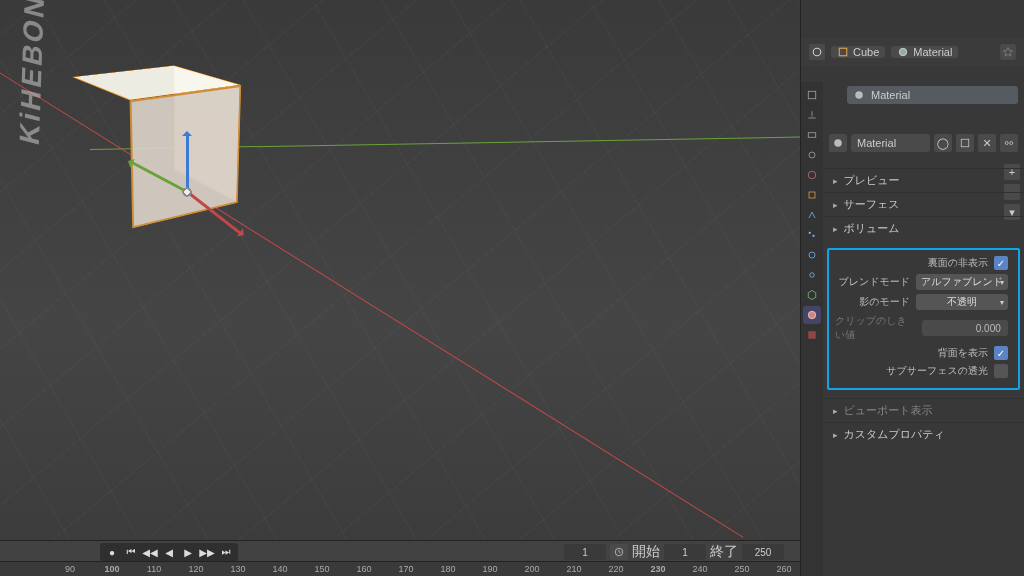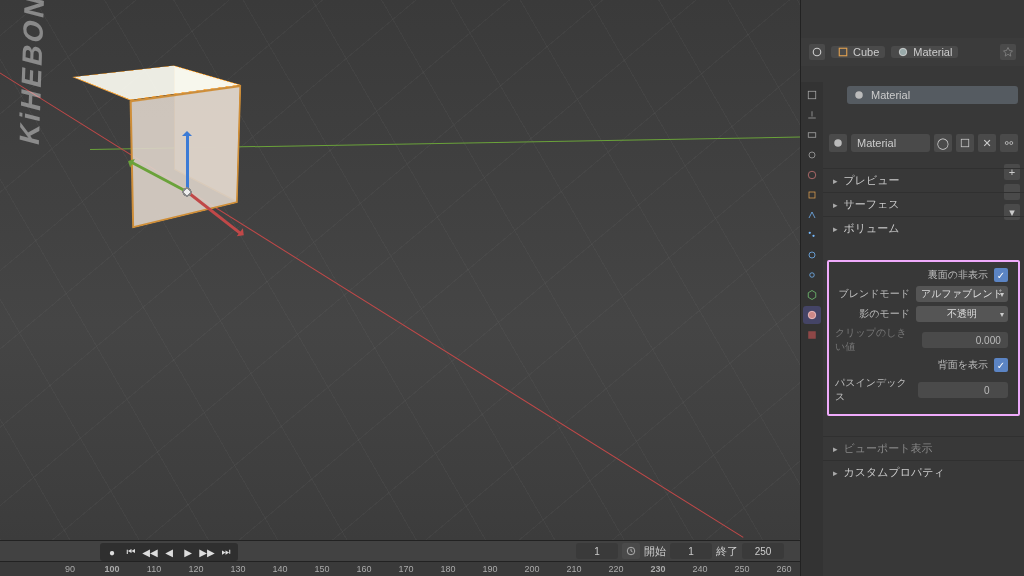--- a/index.html
+++ b/index.html
@@ -49,35 +49,35 @@
 .mat-row .name { flex:1; background:#4a4a4a; height:18px; border-radius:3px; padding:0 6px; display:flex; align-items:center;}
 .mat-row .btn { width:18px; height:18px; background:#4a4a4a; border-radius:2px; display:flex; align-items:center; justify-content:center; }
 
 .tabs { position:absolute; left:0; top:82px; bottom:0; width:22px; background:#333; display:flex; flex-direction:column; gap:2px; padding-top:4px; align-items:center;}
 .tab { width:18px; height:18px; border-radius:3px; display:flex; align-items:center; justify-content:center; color:#aaa; }
 .tab.active{ background:#446; color:#eef;}
 .panel-body{ position:absolute; left:22px; right:0; top:154px; bottom:0; }
 
 .section{ padding:4px 10px; border-top:1px solid #303030; display:flex; align-items:center; gap:6px;}
 .tri{ font-size:9px; color:#aaa; }
-.hl { position:relative; margin:20px 4px; padding:4px 4px 8px; border:2px solid #f0abfc; border-radius:2px; }
+.hl { position:relative; margin:8px 4px; padding:4px 4px 8px; border:2px solid #0ea5e9; border-radius:2px; }
 .prow{ display:flex; align-items:center; justify-content:flex-end; gap:6px; padding:2px 6px 2px 2px; }
 .plabel{ color:#bdbdbd; font-size:10px; }
 .pfield{ width:92px; height:16px; background:#555; border-radius:3px; display:flex; align-items:center; justify-content:center; color:#ddd; font-size:10px;}
 .pfield.num{ background:#4a4a4a; color:#bbb;padding-left:47px;}
 .pcheck{ width:14px; height:14px; background:#5b84c4; border-radius:2px; display:flex; align-items:center; justify-content:center; color:#fff; font-size:10px;}
 .pcheck.off{ background:#555; color:transparent;}
 .caret{ position:absolute; right:4px; font-size:8px; color:#ccc;}
 
 
 .tl-controls{ position:absolute; left:100px; top:2px; display:flex; gap:3px; align-items:center; background:#2f2f2f; padding:2px 4px; border-radius:3px;}
 .tc{ width:16px; height:14px; color:#ddd; display:flex; align-items:center; justify-content:center; font-size:10px;}
 .tl-right{ position:absolute; right:16px; top:2px; display:flex; gap:4px; align-items:center;}
 .tl-num{ width:42px; height:16px; background:#3a3a3a; border-radius:3px; display:flex; align-items:center; justify-content:center; color:#ccc; font-size:10px;}
-.tl-lbl{ font-size:11px; color:#ccc;}
+.tl-lbl{ font-size:14px; color:#ccc;}
 .ruler{ position:absolute; left:0; right:0; bottom:0; height:15px; background:#3a3a3a; border-top:1px solid #222;}
 .tick{ position:absolute; bottom:2px; font-size:9px; color:#aaa; transform:translateX(-50%);}
 svg.icon { width:12px; height:12px; }
 </style>
 </head>
 <body>
 
 <div class="viewport">
   <div class="floor"></div>
   <div class="grid"></div>
@@ -281,24 +281,22 @@
         <span class="plabel" style="color:#777">クリップのしきい値</span>
         <span class="pfield num">
             <span>0.000</span>
           </span>
       </div>
       <div class="prow">
         <span class="plabel">背面を表示</span>
         <span class="pcheck">✓</span>
       </div>
       <div class="prow">
-        <span class="plabel">パスインデックス</span>
-        <span class="pfield num">
-            <span>0</span>
-          </span>
+        <span class="plabel">サブサーフェスの透光</span>
+        <span class="pcheck off">✓</span>
       </div>
     </div>
 
     <div class="section" style="color:#888">
         <span class="tri">▸</span>
         <span>ビューポート表示</span>
       </div>
     <div class="section">
         <span class="tri">▸</span>
         <span>カスタムプロパティ</span>

